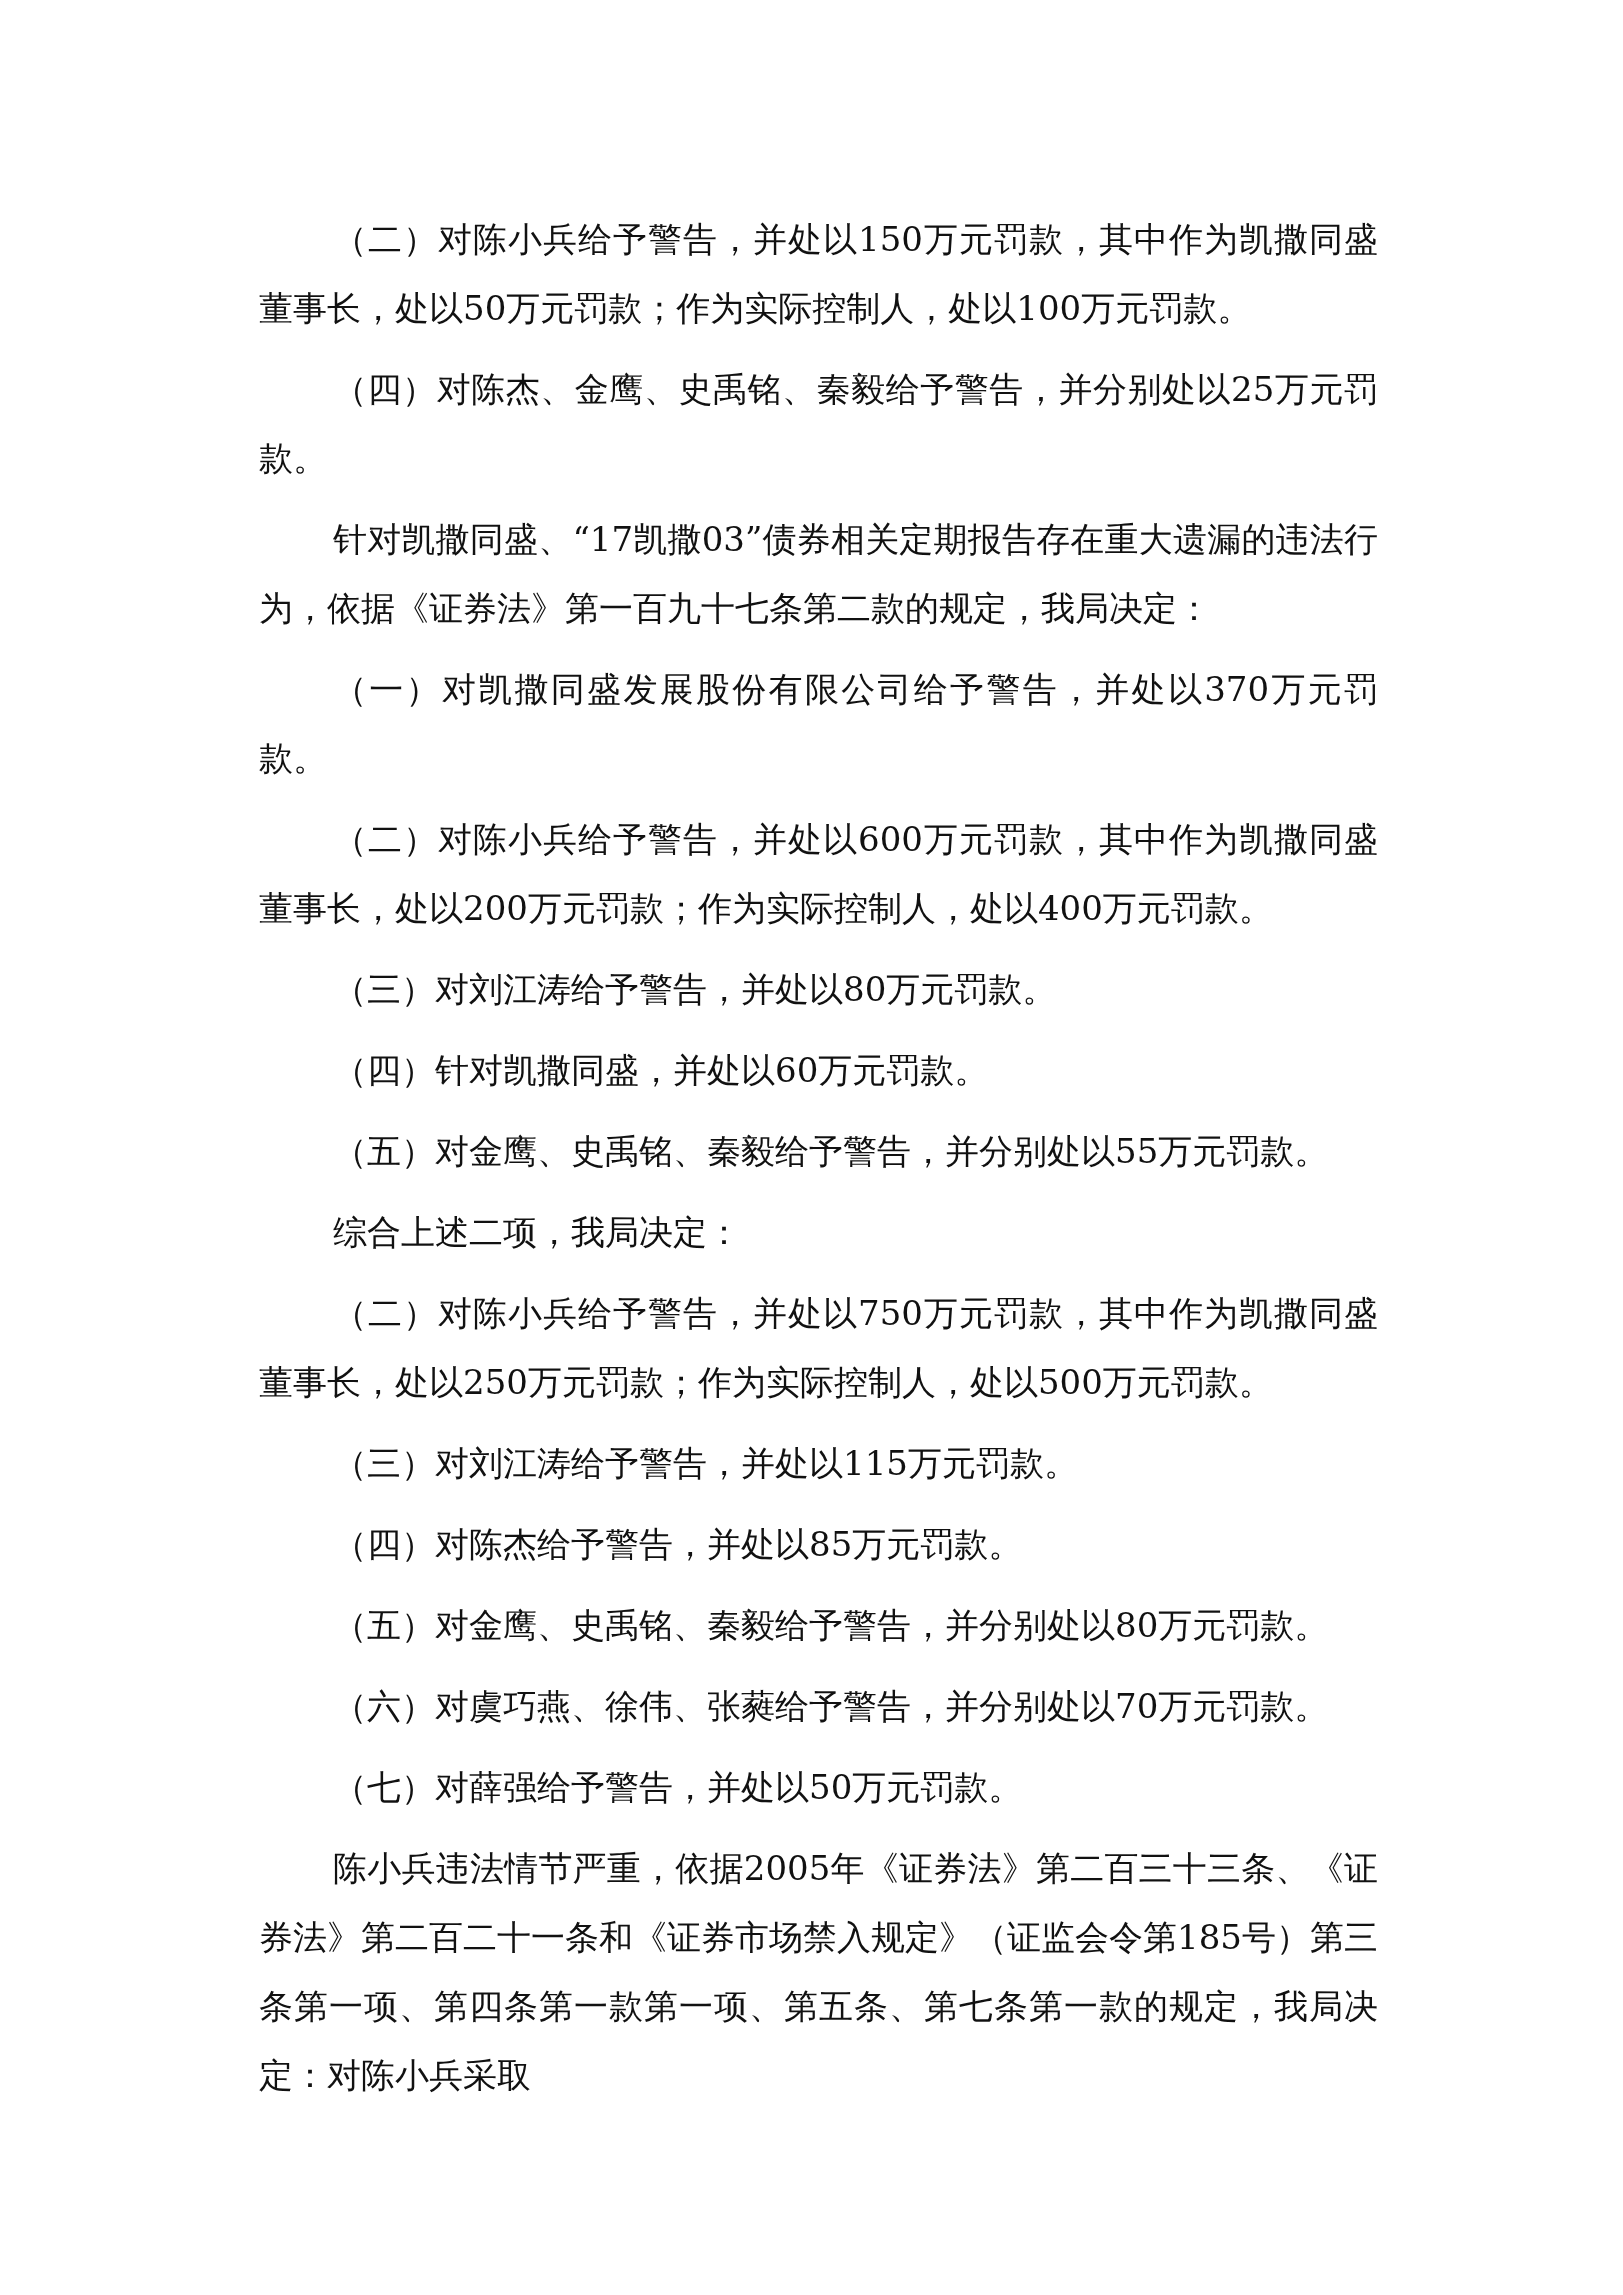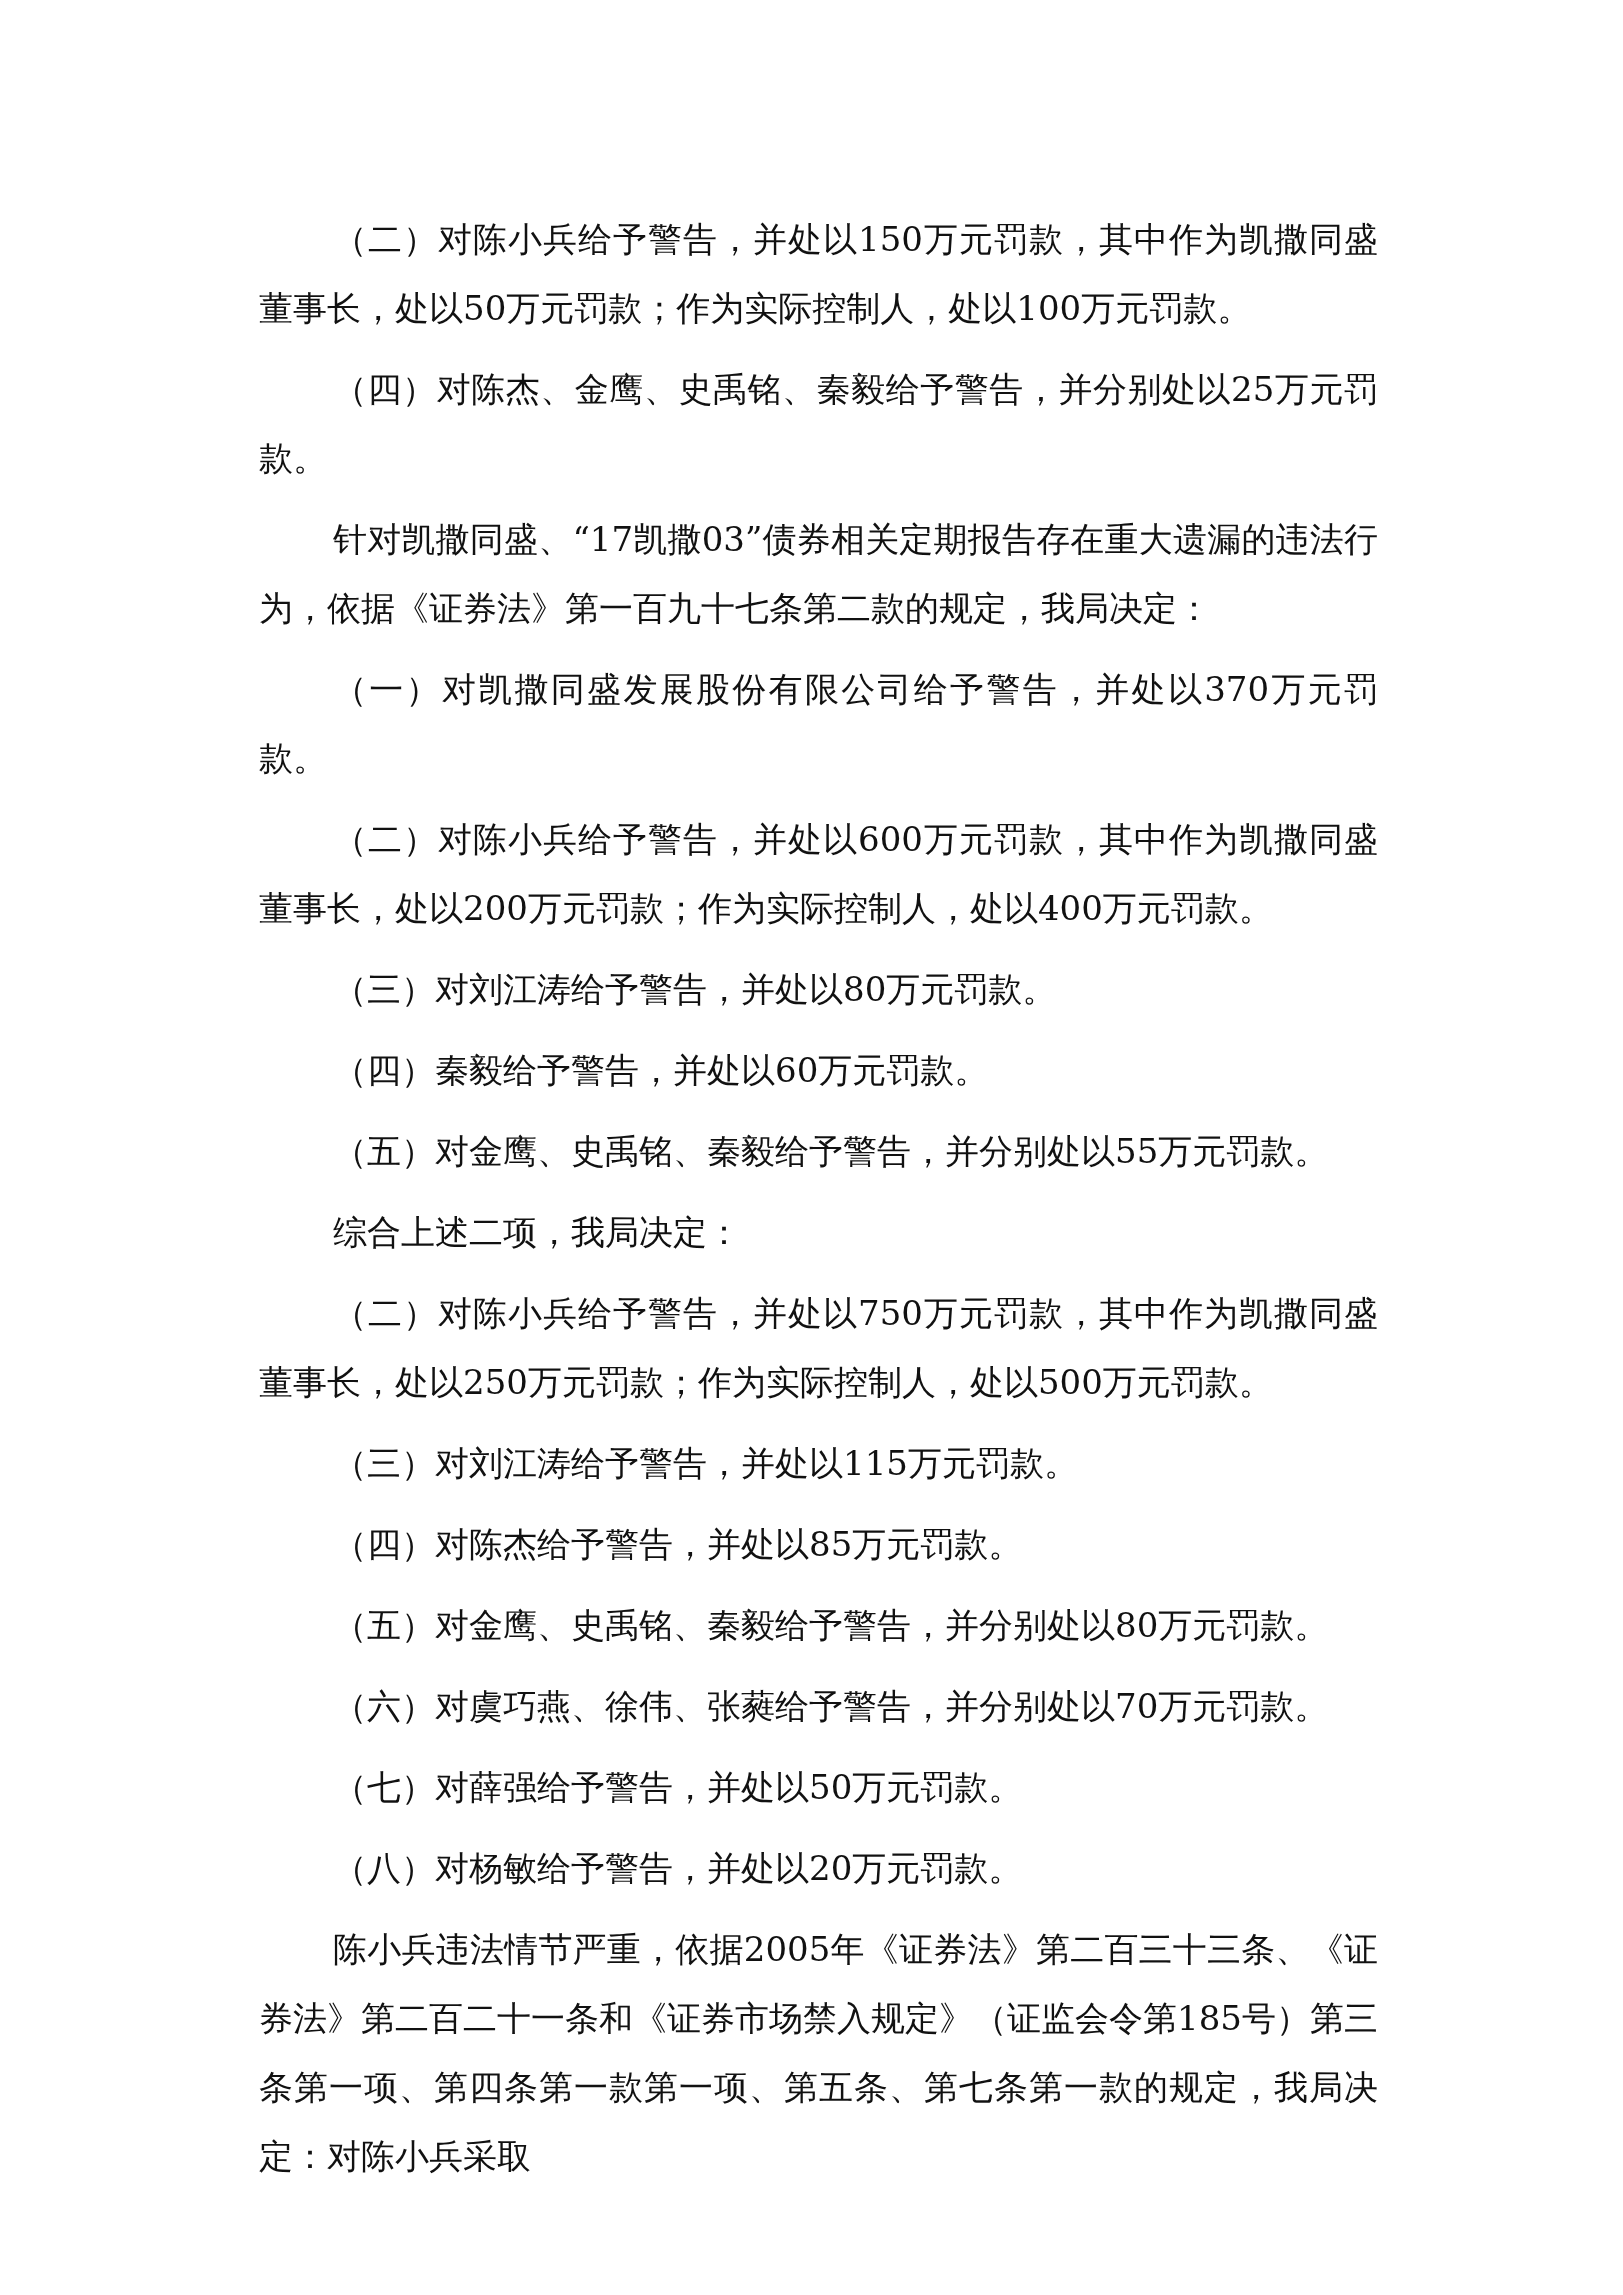--- a/index.html
+++ b/index.html
@@ -20,25 +20,24 @@
 </head>
 <body>
 
 <div class="page">
   <p class="p indent">（二）对陈小兵给予警告，并处以150万元罚款，其中作为凯撒同盛董事长，处以50万元罚款；作为实际控制人，处以100万元罚款。</p>
   <p class="p indent">（四）对陈杰、金鹰、史禹铭、秦毅给予警告，并分别处以25万元罚款。</p>
   <p class="p indent">针对凯撒同盛、“17凯撒03”债券相关定期报告存在重大遗漏的违法行为，依据《证券法》第一百九十七条第二款的规定，我局决定：</p>
   <p class="p indent">（一）对凯撒同盛发展股份有限公司给予警告，并处以370万元罚款。</p>
   <p class="p indent">（二）对陈小兵给予警告，并处以600万元罚款，其中作为凯撒同盛董事长，处以200万元罚款；作为实际控制人，处以400万元罚款。</p>
   <p class="p indent">（三）对刘江涛给予警告，并处以80万元罚款。</p>
-  <p class="p indent">（四）秦毅给予警告，并处以60万元罚款。</p>
+  <p class="p indent">（四）针对凯撒同盛，并处以60万元罚款。</p>
   <p class="p indent">（五）对金鹰、史禹铭、秦毅给予警告，并分别处以55万元罚款。</p>
   <p class="p indent">综合上述二项，我局决定：</p>
   <p class="p indent">（二）对陈小兵给予警告，并处以750万元罚款，其中作为凯撒同盛董事长，处以250万元罚款；作为实际控制人，处以500万元罚款。</p>
   <p class="p indent">（三）对刘江涛给予警告，并处以115万元罚款。</p>
   <p class="p indent">（四）对陈杰给予警告，并处以85万元罚款。</p>
   <p class="p indent">（五）对金鹰、史禹铭、秦毅给予警告，并分别处以80万元罚款。</p>
   <p class="p indent">（六）对虞巧燕、徐伟、张蕤给予警告，并分别处以70万元罚款。</p>
   <p class="p indent">（七）对薛强给予警告，并处以50万元罚款。</p>
-  <p class="p indent">（八）对杨敏给予警告，并处以20万元罚款。</p>
   <p class="p indent">陈小兵违法情节严重，依据2005年《证券法》第二百三十三条、《证券法》第二百二十一条和《证券市场禁入规定》（证监会令第185号）第三条第一项、第四条第一款第一项、第五条、第七条第一款的规定，我局决定：对陈小兵采取</p>
 </div>
 
 
 </body></html>

